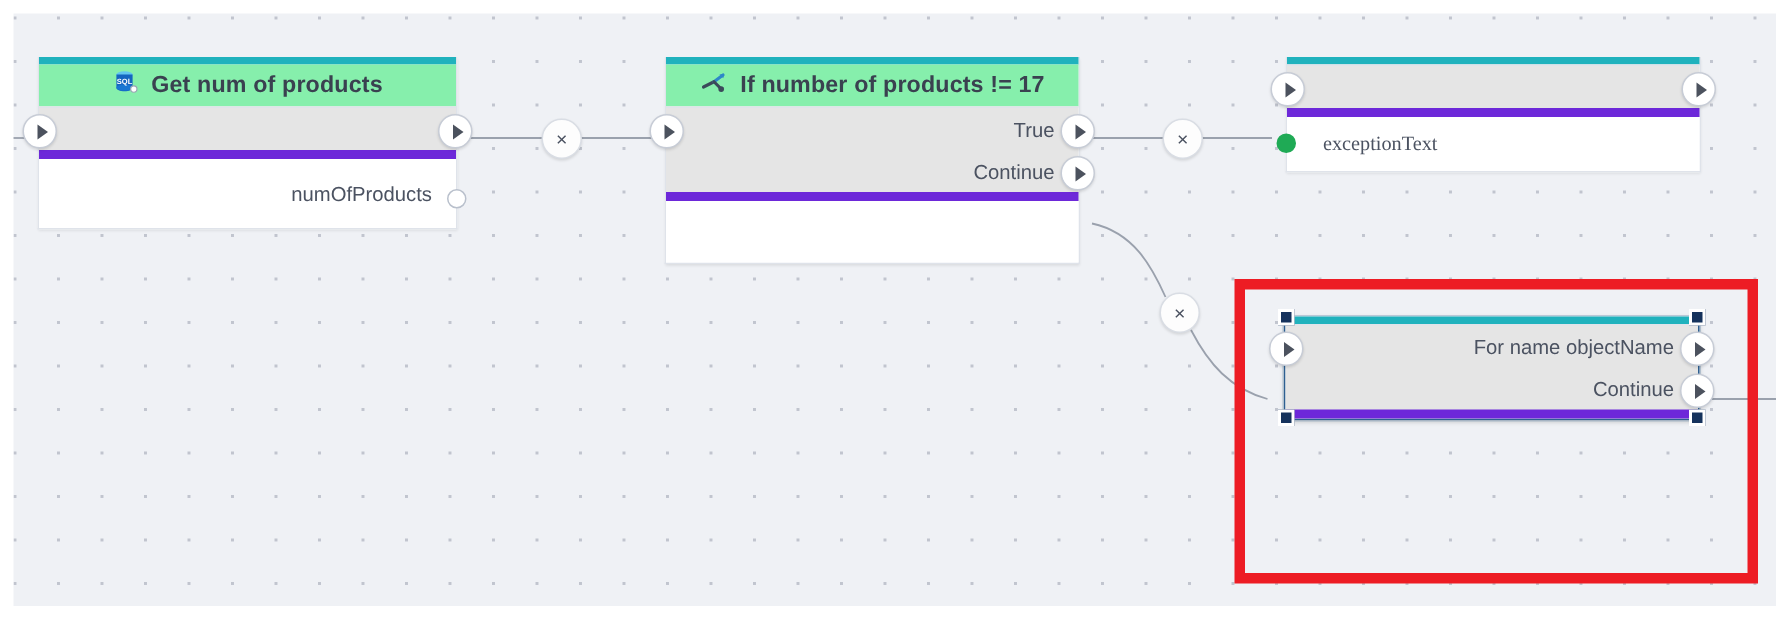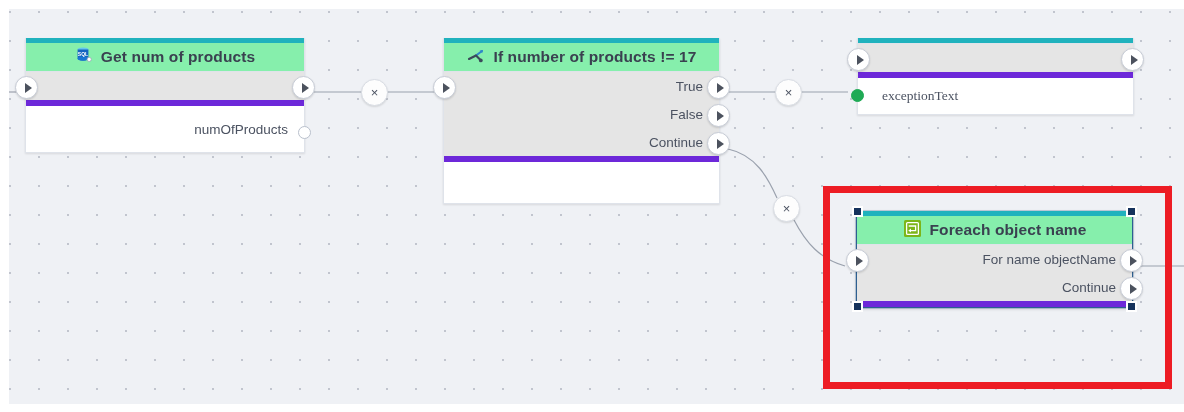--- a/index.html
+++ b/index.html
@@ -255,24 +255,20 @@
       </span>
       <span class="node-title">If number of products != 17</span>
     </div>
     <div class="node-ports">
       <div class="port-row">
         <div class="exec-port" style="left:-11px; top:4px;"></div>
         <span class="port-label">True</span>
         <div class="exec-port" style="right:-11px; top:4px;"></div>
       </div>
       <div class="port-row">
-        <span class="port-label">False</span>
-        <div class="exec-port" style="right:-11px; top:4px;"></div>
-      </div>
-      <div class="port-row">
         <span class="port-label">Continue</span>
         <div class="exec-port" style="right:-11px; top:4px;"></div>
       </div>
     </div>
     <div class="node-vars" style="height:41px;"></div>
   </div>
 
   <div class="node" style="left:857px; top:38px; width:277px;">
     <div class="accent"></div>
     <div class="node-ports">
@@ -284,31 +280,20 @@
     <div class="node-vars">
       <div class="var-row left" style="height:36px;font-family:Liberation Serif, serif;">
         <div class="data-port filled" style="left:-7px; top:11px;"></div>
         <span class="var-label">exceptionText</span>
       </div>
     </div>
   </div>
 
   <div class="node selected" style="left:856px; top:211px; width:277px;">
     <div class="accent"></div>
-    <div class="node-header">
-      <span class="icon">
-        <svg width="19" height="19" viewBox="0 0 19 19">
-          <rect x="1" y="1" width="17" height="17" rx="1.5" fill="#7cb518"></rect>
-          <rect x="3.6" y="3.6" width="11.8" height="11.8" rx="1" fill="none" stroke="#ffffff" stroke-width="1.3"></rect>
-          <path d="M6.2 7.0 L12.6 7.0 L12.6 11.6 L6.2 11.6" stroke="#ffffff" stroke-width="1.3" fill="none" stroke-linecap="round"></path>
-          <path d="M8.0 9.6 L5.6 11.6 L8.0 13.4" fill="#ffffff"></path>
-        </svg>
-      </span>
-      <span class="node-title">Foreach object name</span>
-    </div>
     <div class="node-ports">
       <div class="port-row">
         <div class="exec-port" style="left:-11px; top:4px;"></div>
         <span class="port-label">For name objectName</span>
         <div class="exec-port" style="right:-11px; top:4px;"></div>
       </div>
       <div class="port-row">
         <span class="port-label">Continue</span>
         <div class="exec-port" style="right:-11px; top:4px;"></div>
       </div>

